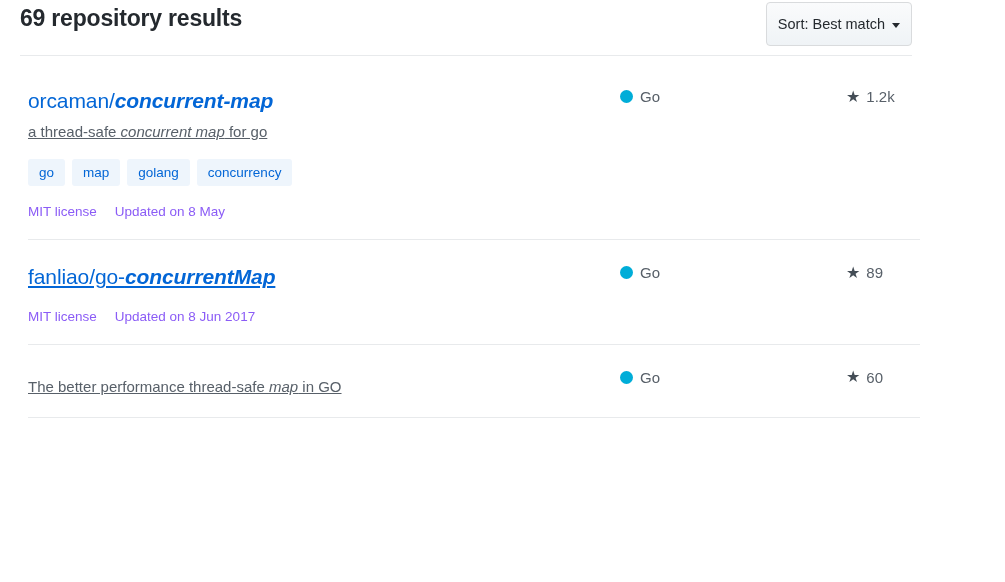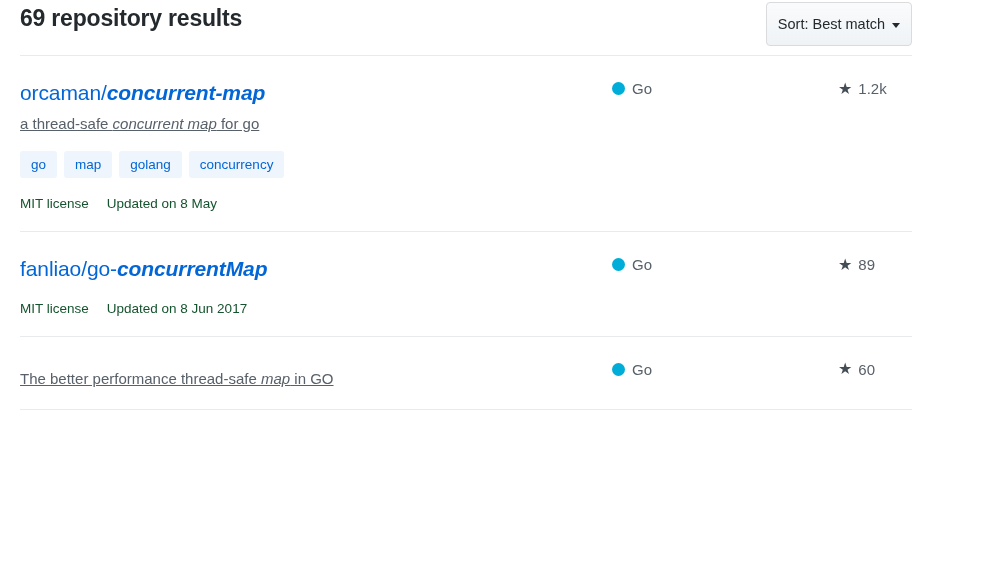--- a/index.html
+++ b/index.html
@@ -74,42 +74,42 @@
   .divider {
     height: 1px;
     background: #e8eaec;
     margin: 0 20px 0 20px;
     width: 892px;
   }
 
   
   .repo-list {
     padding: 0;
-    margin: 0;
+    margin: 8px;
     list-style: none;
   }
   .repo-item {
     position: relative;
     padding: 24px 20px 20px 20px;
     box-sizing: border-box;
   }
   .repo-main {
     width: 600px;
   }
   .repo-name {
     font-size: 21px;
     line-height: 1.25;
     color: #0366d6;
     text-decoration: none;
     display: inline-block;
     letter-spacing: -0.1px;
   }
   .repo-name .owner { font-weight: 400; font-style: normal; }
   .repo-name .match { font-weight: 700; font-style: italic; }
-  .repo-name.hovered { }
+  .repo-name.hovered { text-decoration: underline; }
 
   .repo-desc {
     margin-top: 7px;
     font-size: 15px;
     line-height: 1.4;
     color: #586069;
     text-decoration: underline;
   }
   .repo-desc em { font-style: italic; }
 
@@ -131,21 +131,21 @@
     text-decoration: none;
     cursor: pointer;
   }
 
   .repo-meta {
     margin-top: 18px;
     display: flex;
     align-items: center;
     gap: 18px;
     font-size: 13.5px;
-    color: #14532d;
+    color: #8b5cf6;
   }
 
   
   .repo-stats {
     position: absolute;
     top: 24px;
     left: 0;
     width: 100%;
     height: 0;
     pointer-events: none;

